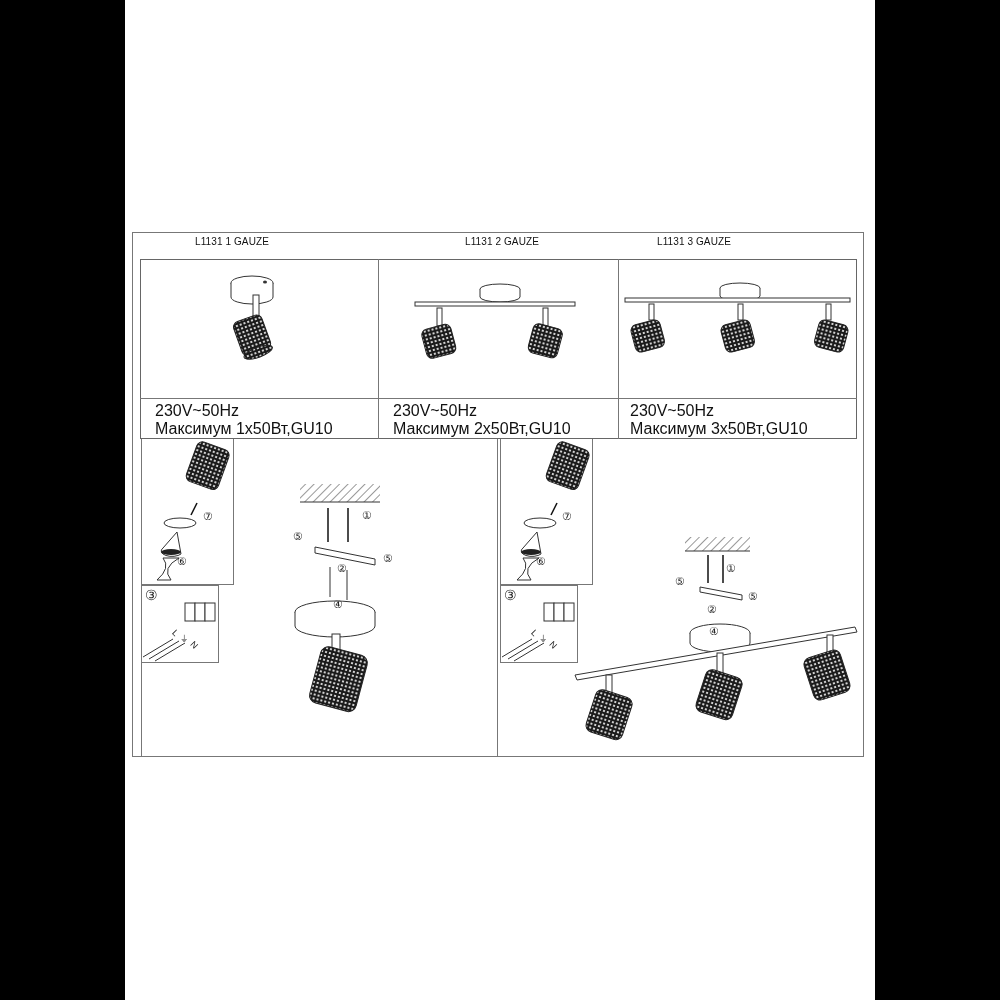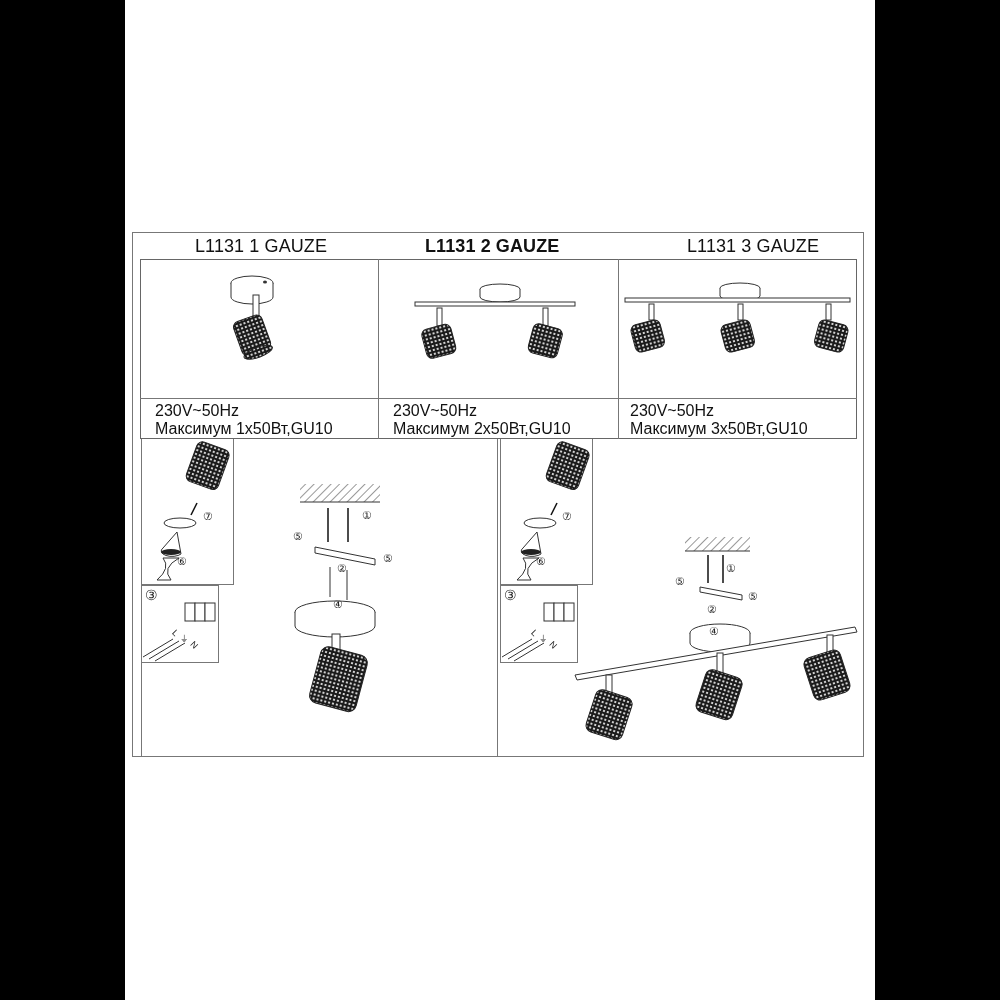--- a/index.html
+++ b/index.html
@@ -1,39 +1,39 @@
 <!DOCTYPE html>
 <html><head>
   <meta charset="utf-8">
   <style>
     * { box-sizing: border-box; margin: 0; padding: 0; }
     html, body { width: 1000px; height: 1000px; background: #000; overflow: hidden; }
     body { position: relative; font-family: "Liberation Sans", sans-serif; }
     .page { position: absolute; left: 125px; top: 0; width: 750px; height: 1000px; background: #fff; }
     .abs { position: absolute; }
     .frame { position: absolute; left: 7px; top: 232px; width: 732px; height: 525px; border: 1.5px solid #777; }
-    .hdr { position: absolute; top: 236px; font-size: 18px; color: #111; letter-spacing: 0.1px; }
+    .hdr { position: absolute; top: 236px; font-size: 10px; color: #111; letter-spacing: 0.1px; }
     .table { position: absolute; left: 15px; top: 259px; width: 717px; height: 180px; border: 1.5px solid #666; }
     .vline { position: absolute; width: 0; border-left: 1.5px solid #777; }
     .hline { position: absolute; height: 0; border-top: 1.5px solid #777; }
     .spec { position: absolute; font-size: 16px; color: #111; line-height: 18px; }
     .box { position: absolute; border: 1.3px solid #777; background: #fff; }
     .num { font-size: 11px; color: #222; }
     svg { position: absolute; overflow: visible; }
   </style>
 </head>
 <body>
 
 <div class="page">
 
   <div class="frame"></div>
 
   <div class="hdr" style="left:70px;">L1131 1 GAUZE</div>
-  <div class="hdr" style="left:300px;font-weight:bold;">L1131 2 GAUZE</div>
-  <div class="hdr" style="left:562px;text-align:right;">L1131 3 GAUZE</div>
+  <div class="hdr" style="left:340px;">L1131 2 GAUZE</div>
+  <div class="hdr" style="left:532px;text-align:right;">L1131 3 GAUZE</div>
 
   <div class="table"></div>
   <div class="vline" style="left:253px; top:259px; height:180px;"></div>
   <div class="vline" style="left:493px; top:259px; height:180px;"></div>
   <div class="hline" style="left:15px; top:398px; width:717px;"></div>
 
   <div class="spec" style="left:30px; top:402px;">
     <div>230V~50Hz</div>
     <div>Максимум  1х50Вт,GU10</div>
   </div>

